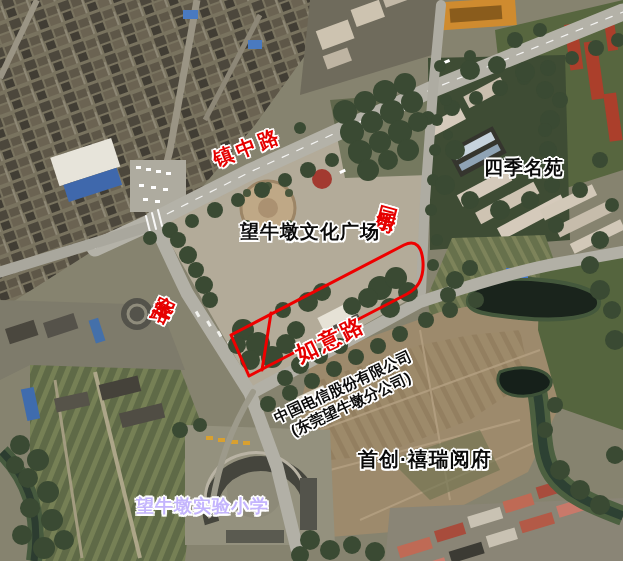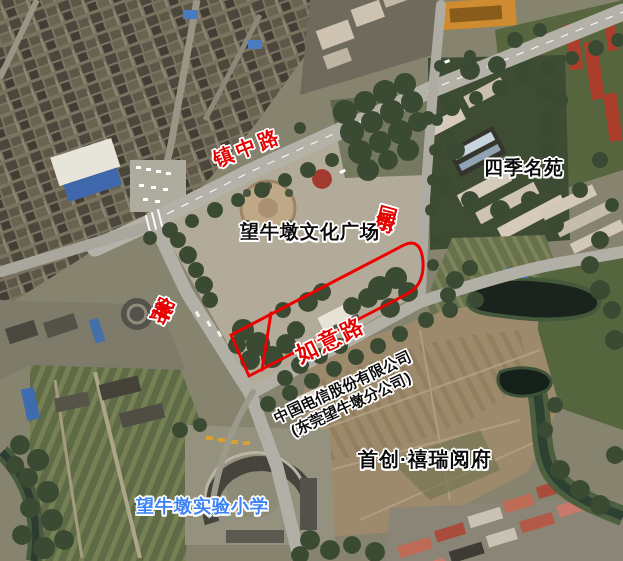--- a/index.html
+++ b/index.html
@@ -19,21 +19,21 @@
   .lbl.black{color:#0a0a0a;}
   .vert{writing-mode:vertical-rl;text-orientation:upright;}
   #lbl-zhenzhong{left:214px;top:150px;font-size:20px;letter-spacing:4px;transform:rotate(-21deg);transform-origin:0 50%;}
   #lbl-tongle{left:384px;top:192px;font-size:20px;letter-spacing:3px;transform:rotate(15deg);transform-origin:50% 0;}
   #lbl-baohua{left:167px;top:283px;font-size:20px;letter-spacing:4px;transform:rotate(26deg);transform-origin:50% 0;}
   #lbl-ruyi{left:297px;top:345px;font-size:22px;letter-spacing:3px;transform:rotate(-26deg);transform-origin:0 50%;}
   #lbl-siji{left:437px;top:158px;font-size:19px;letter-spacing:1px;margin-left:47px;}
   #lbl-plaza{left:228px;top:222px;font-size:19px;letter-spacing:1px;padding-left:12px;}
   #lbl-telecom{left:259px;top:377px;width:176px;font-size:15px;text-align:center;line-height:1.25;transform:rotate(-25deg);transform-origin:50% 50%;}
   #lbl-shouchuang{left:358px;top:449px;font-size:20px;letter-spacing:1px;text-align:right;}
-  #lbl-school{left:136px;top:497px;font-size:18px;letter-spacing:1px;color:#3b82f6;}
+  #lbl-school{left:136px;top:497px;font-size:18px;letter-spacing:1px;color:#c4b5fd;}
 </style>
 </head>
 <body>
 
 <div class="map-wrap">
 
 <svg width="623" height="561" viewBox="0 0 623 561">
   <defs>
     <pattern id="oldtown" width="26" height="22" patternUnits="userSpaceOnUse" patternTransform="rotate(-20)">
       <rect width="26" height="22" fill="#79735f"></rect>

